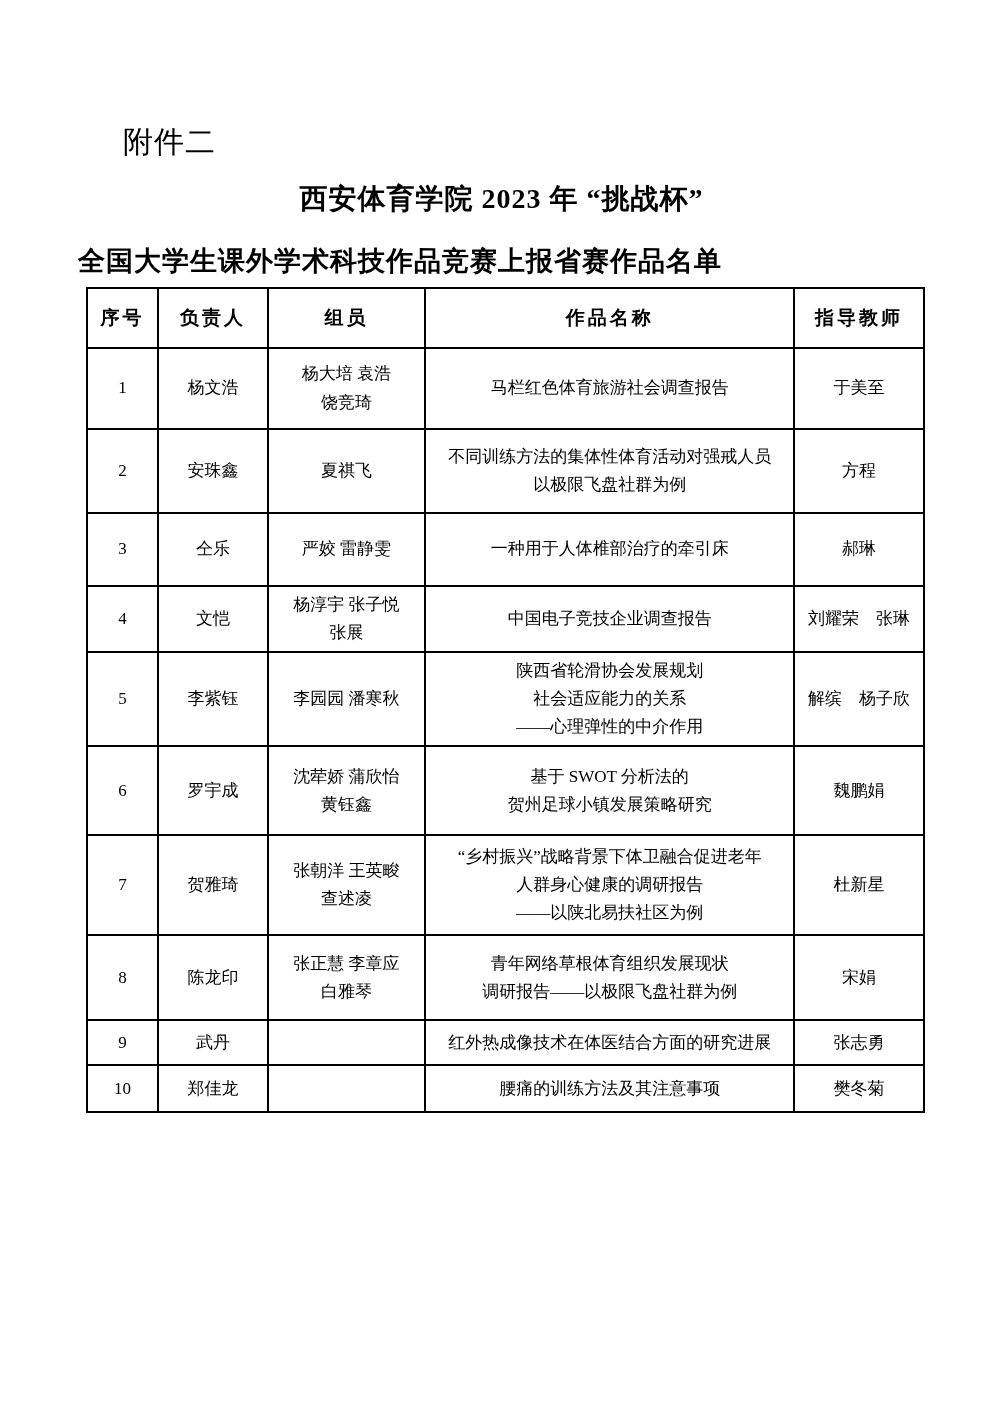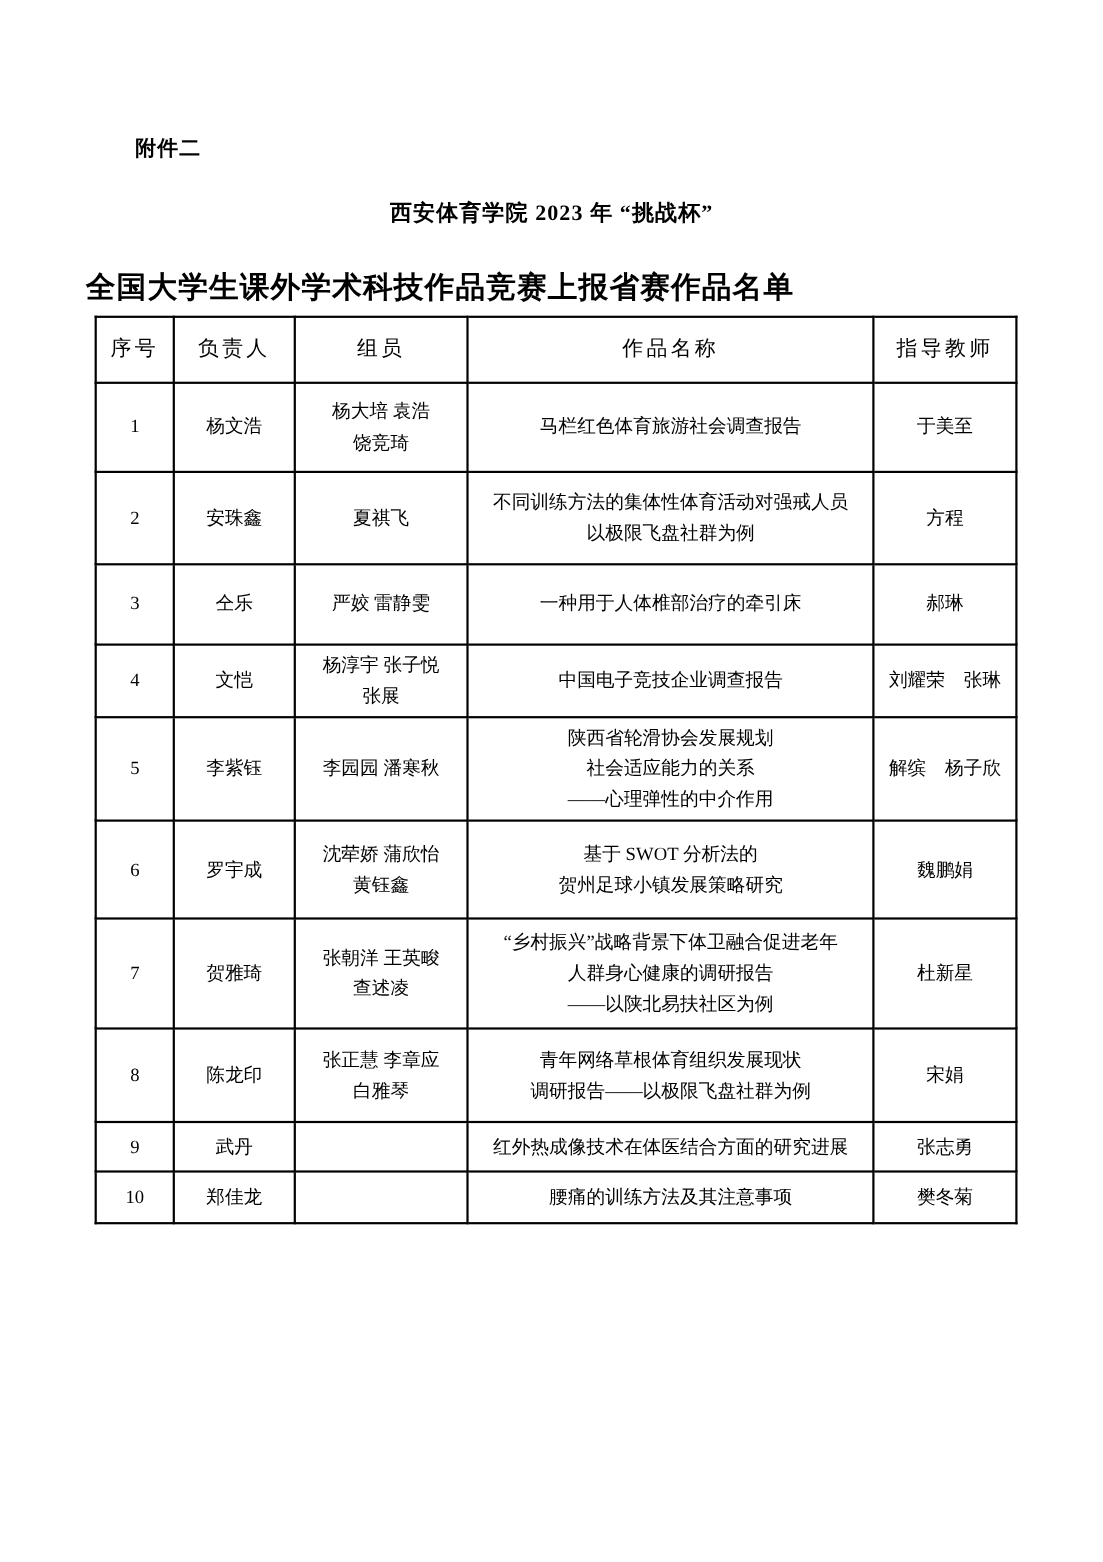--- a/index.html
+++ b/index.html
@@ -18,33 +18,33 @@
     position: absolute;
     left: 0; top: 0;
     width: 1003px;
     height: 1420px;
   }
   .attachment {
     position: absolute;
     left: 123px;
     top: 122px;
     font-family: "Liberation Sans", sans-serif;
-    font-weight: bold;
-    font-size: 19px;
+    font-weight: normal;
+    font-size: 30px;
     letter-spacing: 1px;
   }
   .title1 {
     position: absolute;
     left: 0;
     top: 180px;
     width: 1003px;
     margin: 0;
     text-align: center;
     font-weight: bold;
-    font-size: 20px;
+    font-size: 28px;
     letter-spacing: 1px;
   }
   .title2 {
     position: absolute;
     left: 0;
     top: 243px;
     width: 800px;
     margin: 0;
     text-align: center;
     font-weight: bold;
@@ -68,21 +68,21 @@
     border: 2px solid #000000;
     text-align: center;
     vertical-align: middle;
     padding: 4px 6px;
     font-size: 17px;
     line-height: 1.65;
     overflow: hidden;
   }
   table.works th {
     font-size: 19px;
-    font-weight: normal;
+    font-weight: bold;
     letter-spacing: 3px;
     height: 50px;
   }
   tbody tr:nth-child(1)  { height: 81px; }
   tbody tr:nth-child(2)  { height: 84px; }
   tbody tr:nth-child(3)  { height: 73px; }
   tbody tr:nth-child(4)  { height: 63px; }
   tbody tr:nth-child(5)  { height: 93px; }
   tbody tr:nth-child(6)  { height: 89px; }
   tbody tr:nth-child(7)  { height: 100px; }

